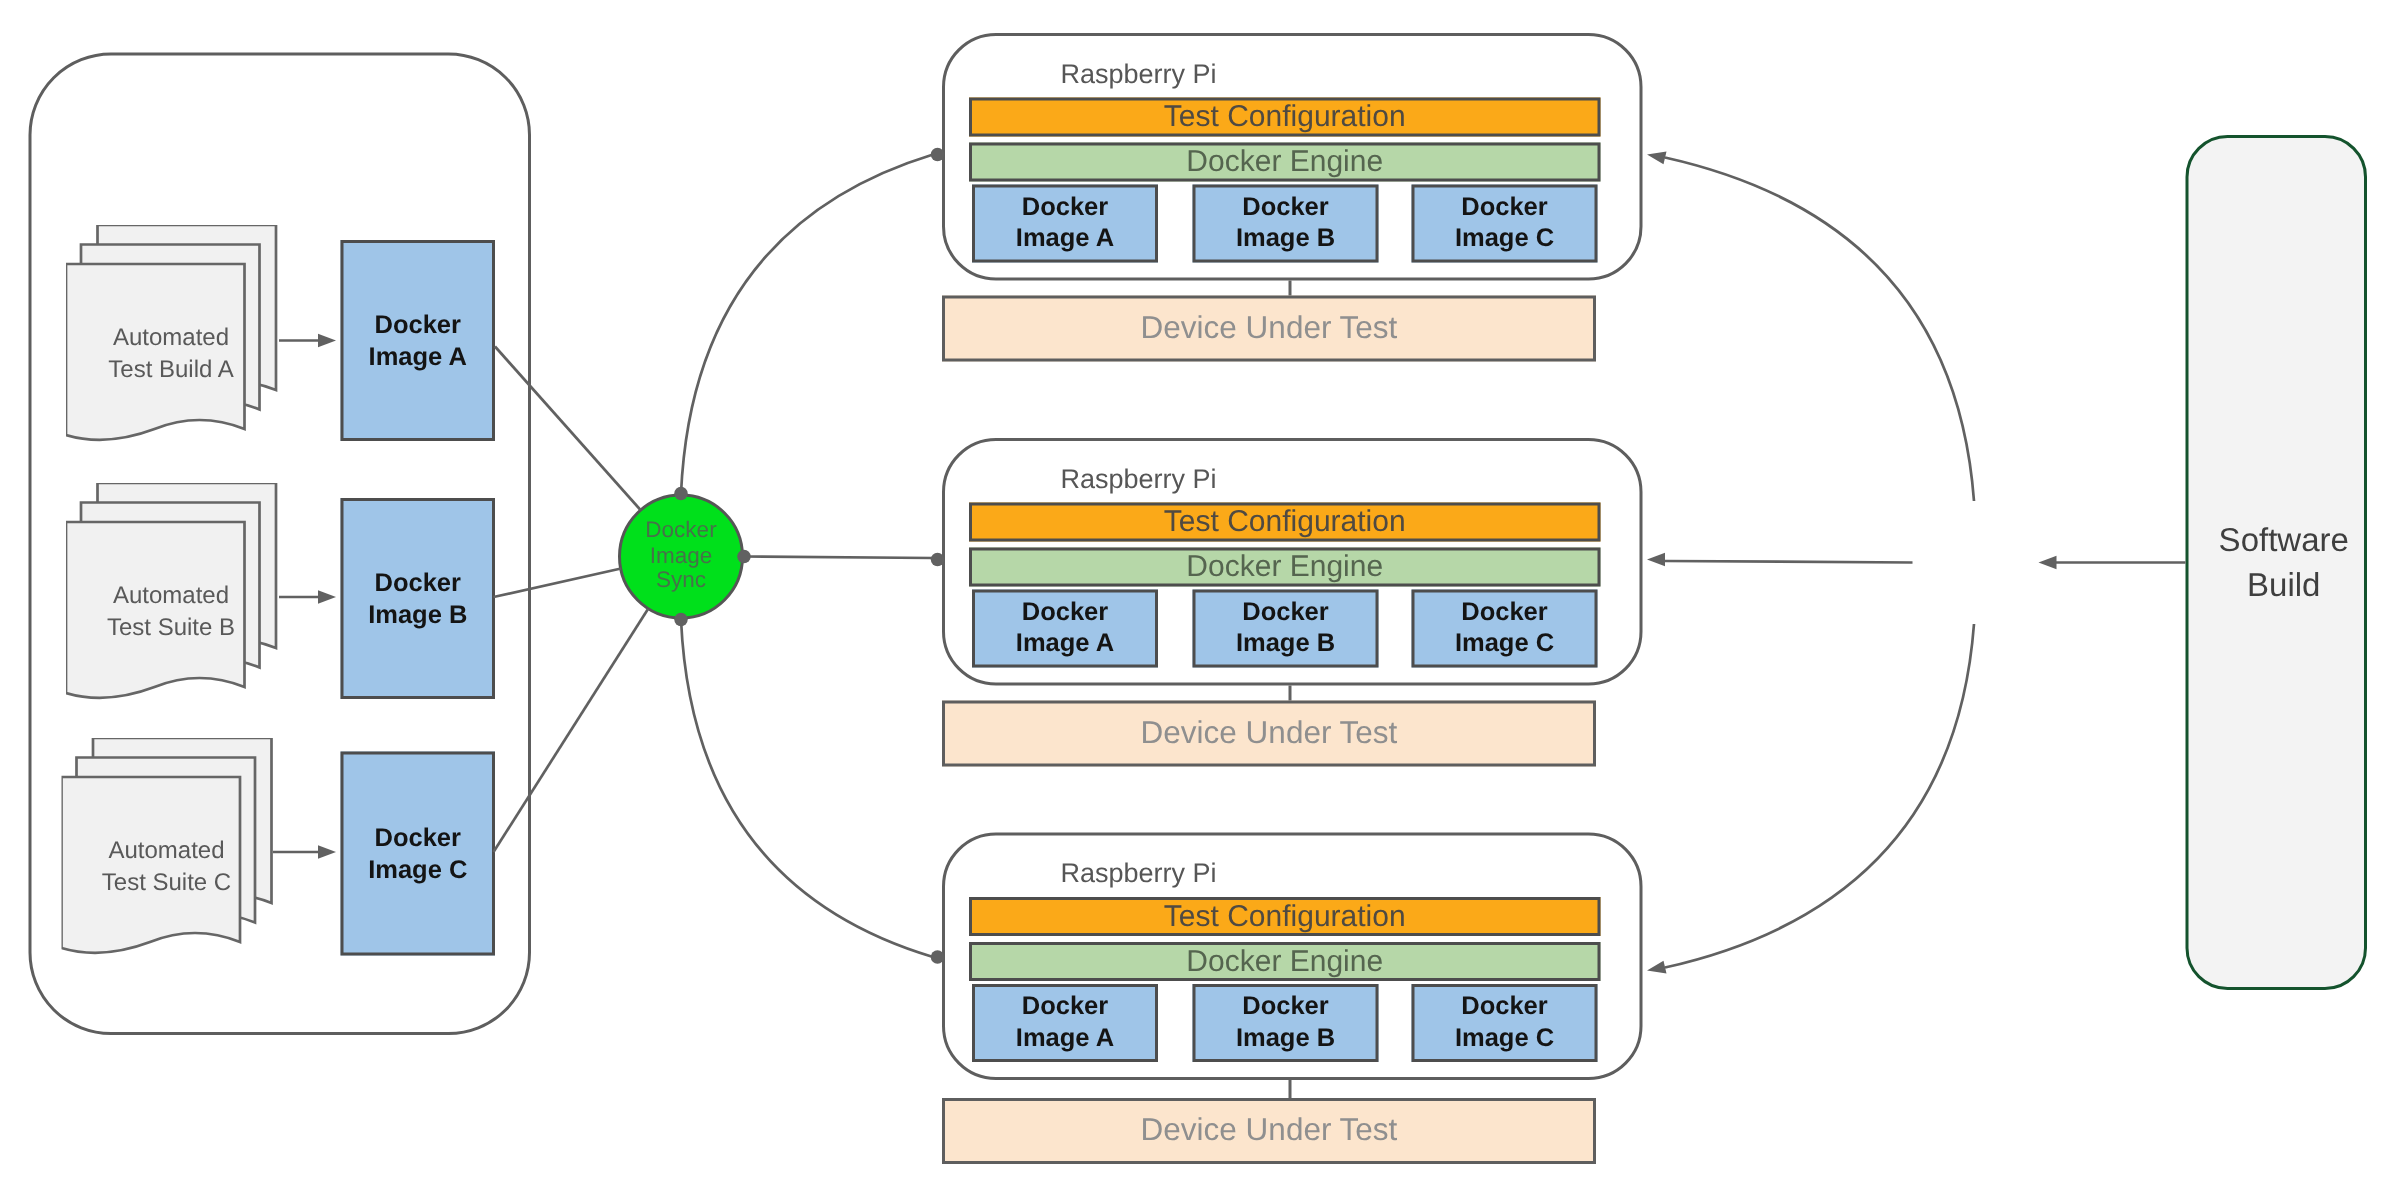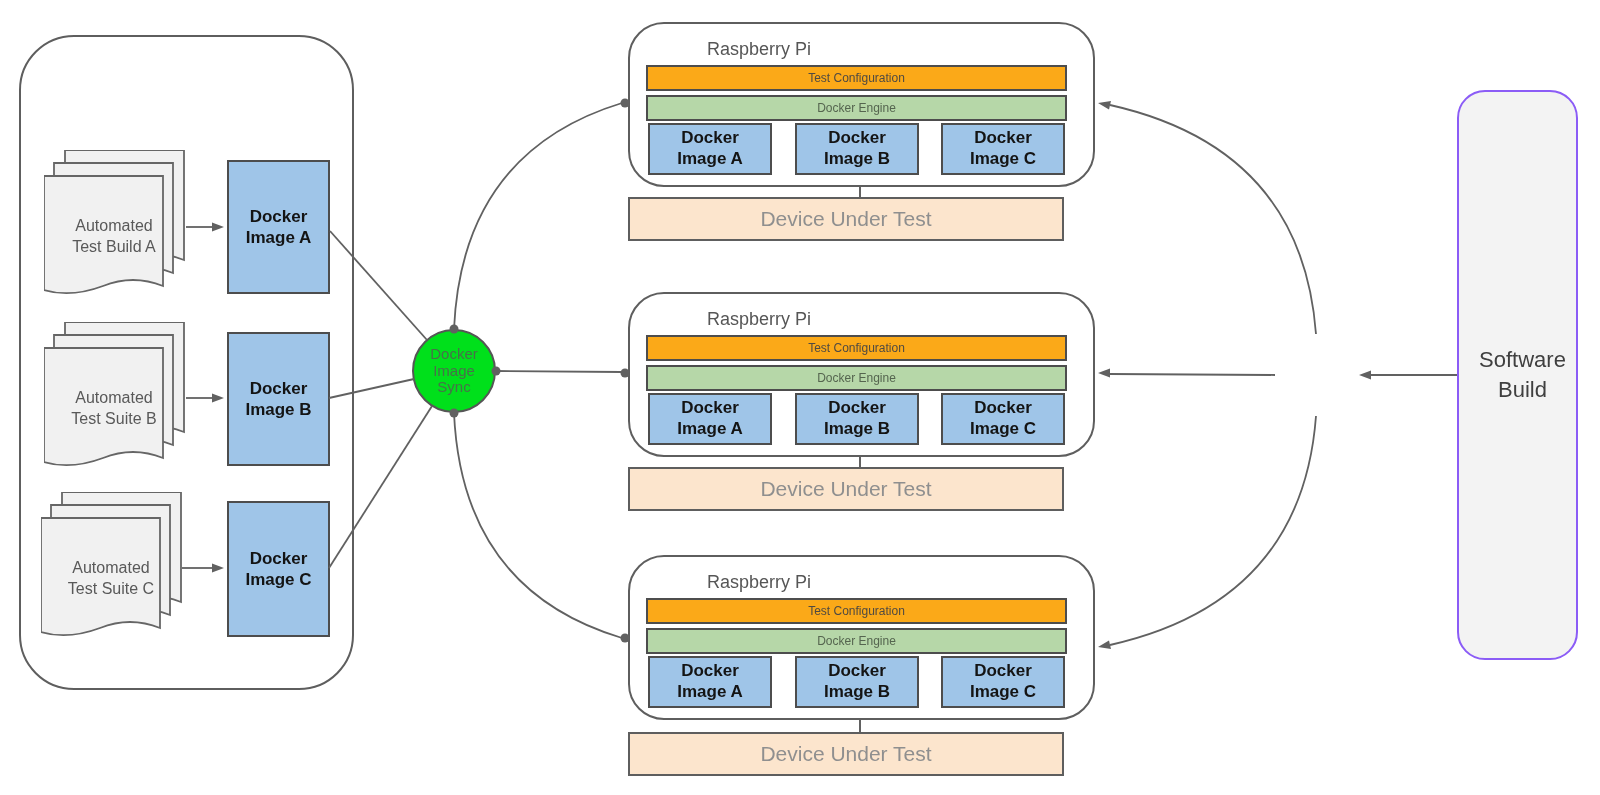--- a/index.html
+++ b/index.html
@@ -26,21 +26,21 @@
         box-sizing:border-box;display:flex;flex-direction:column;align-items:center;
         justify-content:center;font-weight:bold;font-size:17px;color:#141414;
         line-height:1.25;z-index:2;text-align:center;}
 
   
   .pi{left:628px;width:467px;height:165px;border:2px solid #5e5e5e;border-radius:36px;
         background:#ffffff;box-sizing:border-box;z-index:1;}
   .pi-title{position:absolute;left:30px;top:15px;font-size:18px;color:#565656;margin-left:47px;}
   .bar{position:absolute;left:16px;width:421px;height:26px;border:2px solid #4d4d4d;
         box-sizing:border-box;display:flex;align-items:center;justify-content:center;
-        font-size:12px;}
+        font-size:20px;}
   .bar.orange{top:41px;background:#fba918;color:#4f4a42;}
   .bar.green{top:71px;background:#b6d7a8;color:#55654f;}
   .chip{position:absolute;top:99px;width:124px;height:52px;background:#9fc5e8;
         border:2px solid #4d4d4d;box-sizing:border-box;display:flex;flex-direction:column;
         align-items:center;justify-content:center;font-weight:bold;font-size:17px;
         color:#141414;line-height:1.22;text-align:center;}
   .chip.c0{left:18px;} .chip.c1{left:165px;} .chip.c2{left:311px;}
 
   
   .dut{left:628px;width:436px;height:44px;background:#fce5cd;border:2px solid #5e5e5e;
@@ -50,21 +50,21 @@
   
   .circle{width:84px;height:84px;border-radius:50%;background:#00e01b;
         border:2px solid #565656;box-sizing:border-box;display:flex;flex-direction:column;
         align-items:center;justify-content:center;color:#47714a;line-height:1.12;
         z-index:2;text-align:center;}
   .circle.sync{left:412px;top:329px;font-size:15px;}
   .circle.run{left:1274px;top:333px;font-size:17px;}
 
   
   .sw{left:1457px;top:90px;width:121px;height:570px;background:#f3f3f3;
-        border:2px solid #8b5cf6;border-radius:28px;box-sizing:border-box;display:flex;
+        border:2px solid #14532d;border-radius:28px;box-sizing:border-box;display:flex;
         flex-direction:column;align-items:center;justify-content:center;font-size:22px;
         color:#3f3f3f;line-height:1.35;z-index:1;text-align:center;padding-left:10px;}
 
   
   .connectors{position:absolute;left:0;top:0;z-index:10;pointer-events:none;}
   .page{fill:#f1f1f1;stroke:#666666;stroke-width:1.8;}
 </style>
 </head>
 <body>
 

